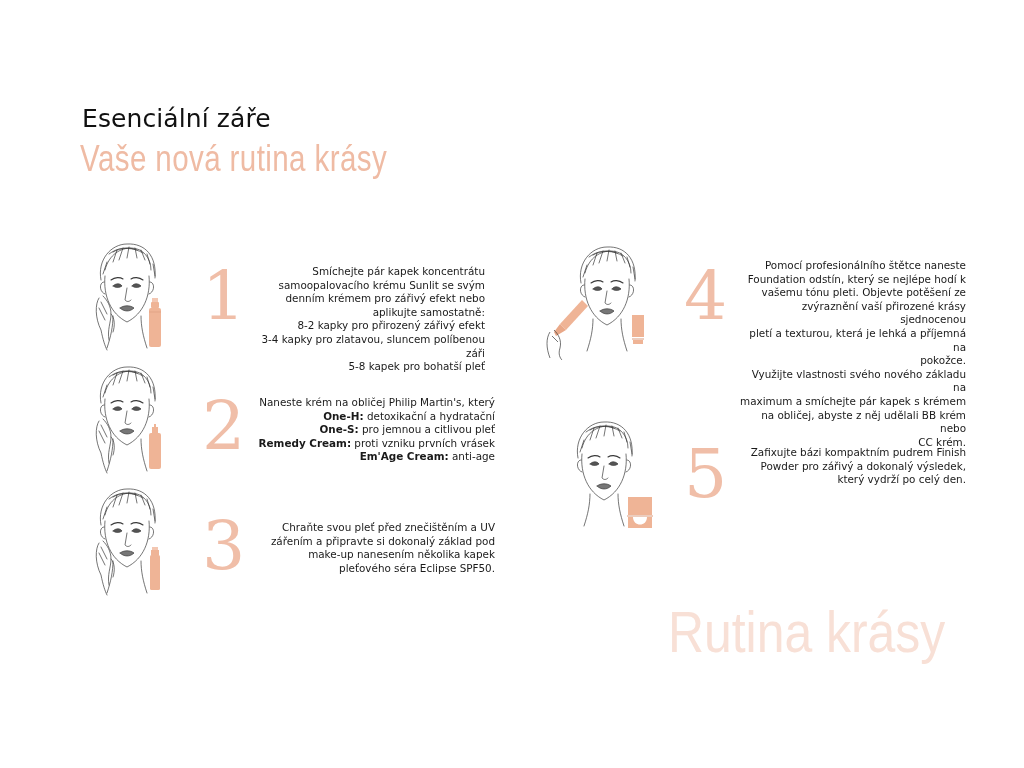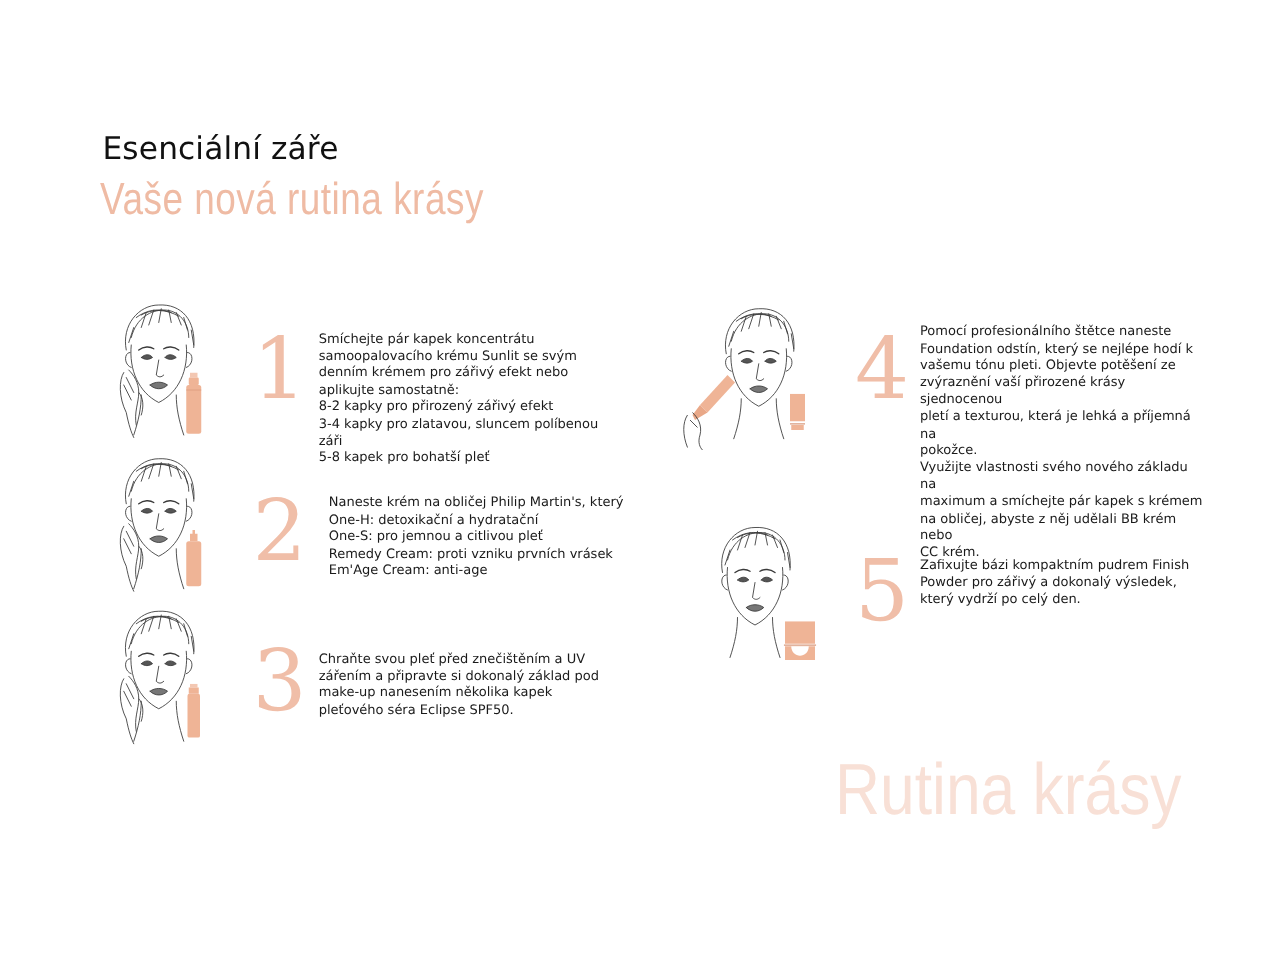--- a/index.html
+++ b/index.html
@@ -10,23 +10,23 @@
   .title { position: absolute; left: 80px; top: 138px; font-size: 36px;
            font-family: "Liberation Sans", sans-serif; color: #efbba4;
            transform: scaleX(0.82); transform-origin: left top; letter-spacing: 0.5px; }
   .watermark { position: absolute; left: 668px; top: 598px; font-size: 58px;
                font-family: "Liberation Sans", sans-serif; color: #f8e0d6;
                transform: scaleX(0.86); transform-origin: left top; }
   .step { position: absolute; }
   .illus { position: absolute; }
   .numeral { position: absolute; font-family: "DejaVu Serif", serif; font-size: 68px;
              color: #f0bea8; line-height: 1; font-weight: 300; }
-  .text { position: absolute; font-size: 10.4px; line-height: 13.6px; color: #1a1a1a; }
+  .text { position: absolute; font-size: 10.4px; line-height: 13.6px; color: #1a1a1a; text-align: right; }
   .text p { margin: 0; }
-  .text b { font-weight: normal; }
+  .text b { font-weight: bold; }
 </style>
 </head>
 <body>
 
 <div class="kicker">Esenciální záře</div>
 <div class="title">Vaše nová rutina krásy</div>
 
 <svg width="0" height="0" style="position:absolute">
   <defs>
     <g id="face" fill="none" stroke="#3a3a3a" stroke-width="0.7" stroke-linecap="round">
@@ -100,21 +100,21 @@
   <svg class="illus" style="left:86px;top:363px" width="82" height="112" viewBox="0 0 80 112">
     <use href="#face"></use>
       <use href="#hand"></use>
   </svg>
   <svg class="illus" style="left:148px;top:424px" width="14" height="46" viewBox="0 0 14 46">
     <rect x="6" y="0" width="2" height="4" fill="#efb496"></rect>
     <rect x="4" y="3" width="6" height="6" fill="#efb496"></rect>
     <rect x="1" y="9" width="12" height="36" rx="2" fill="#efb496"></rect>
   </svg>
   <div class="numeral" style="left:202px;top:392px">2</div>
-  <div class="text" style="left:263px;top:396px;width:240px">
+  <div class="text" style="left:255px;top:396px;width:240px">
     <p>Naneste krém na obličej Philip Martin's, který</p>
     <p><b>One-H:</b><span> detoxikační a hydratační</span></p>
     <p><b>One-S:</b><span> pro jemnou a citlivou pleť</span></p>
     <p><b>Remedy Cream:</b><span> proti vzniku prvních vrásek</span></p>
     <p><b>Em'Age Cream:</b><span> anti-age</span></p>
   </div>
 </div>
 
 <div class="step">
   <svg class="illus" style="left:86px;top:485px" width="82" height="112" viewBox="0 0 80 112">

